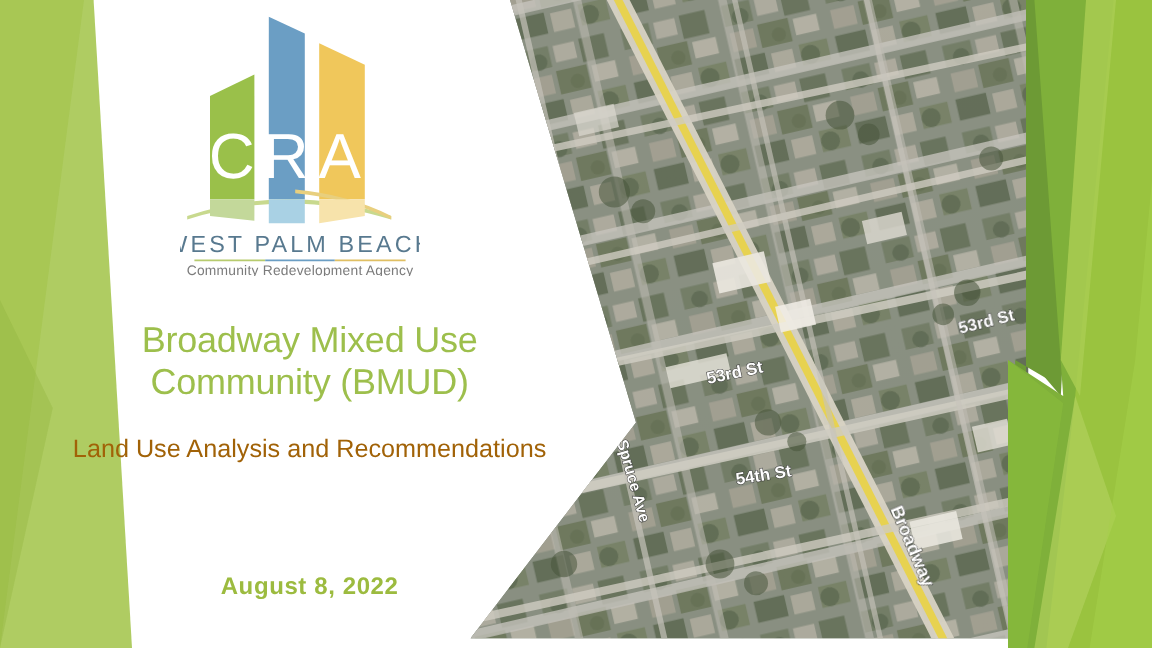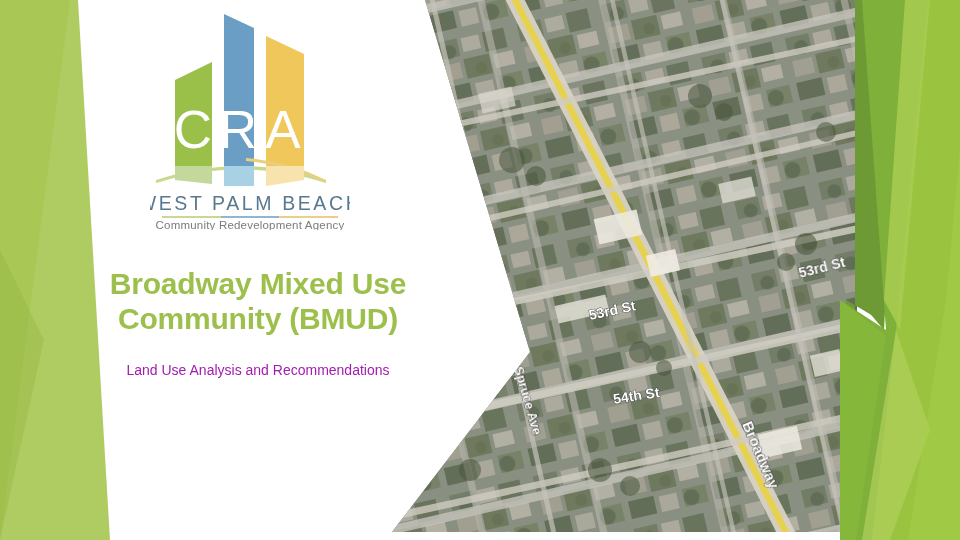--- a/index.html
+++ b/index.html
@@ -48,28 +48,28 @@
   #title-block {
     position: absolute;
     left: 28px;
     top: 266px;
     width: 460px;
     text-align: center;
   }
   #deck-title {
     color: #9dbf4c;
     font-size: 30px;
-    font-weight: bold;
+    font-weight: normal;
     line-height: 1.17;
     letter-spacing: -0.2px;
     margin: 0;
   }
   #deck-subtitle {
-    color: #a21caf;
-    font-size: 14px;
+    color: #a16207;
+    font-size: 21px;
     font-weight: normal;
     margin: 26px 0 0 0;
     line-height: 1.2;
   }
   #deck-date {
     position: absolute;
     left: 28px;
     top: 478px;
     width: 460px;
     text-align: center;
@@ -240,14 +240,15 @@
   </div>
 
   <div id="title-block">
     <div id="deck-title">
       <div>Broadway Mixed Use</div>
       <div>Community (BMUD)</div>
     </div>
     <div id="deck-subtitle">Land Use Analysis and Recommendations</div>
   </div>
 
+  <div id="deck-date">August 8, 2022</div>
 
 </div>
 
 </body></html>

